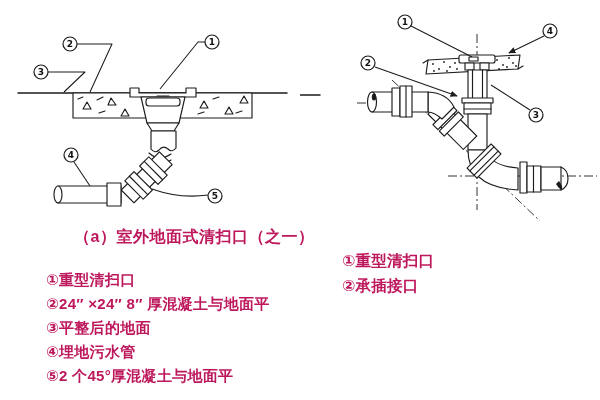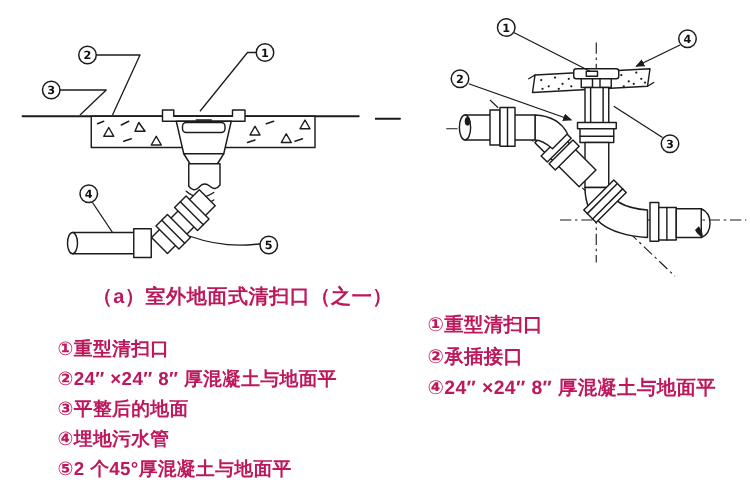--- a/index.html
+++ b/index.html
@@ -264,15 +264,14 @@
     <div class="cap-item">③平整后的地面</div>
     <div class="cap-item">④埋地污水管</div>
     <div class="cap-item">⑤2 个45°厚混凝土与地面平</div>
   </div>
 </div>
 
 <div id="caption-b" class="caption">
   <div class="cap-list">
     <div class="cap-item">①重型清扫口</div>
     <div class="cap-item">②承插接口</div>
-    <div class="cap-item">④24″ ×24″ 8″ 厚混凝土与地面平</div>
   </div>
 </div>
 
 </body></html>

